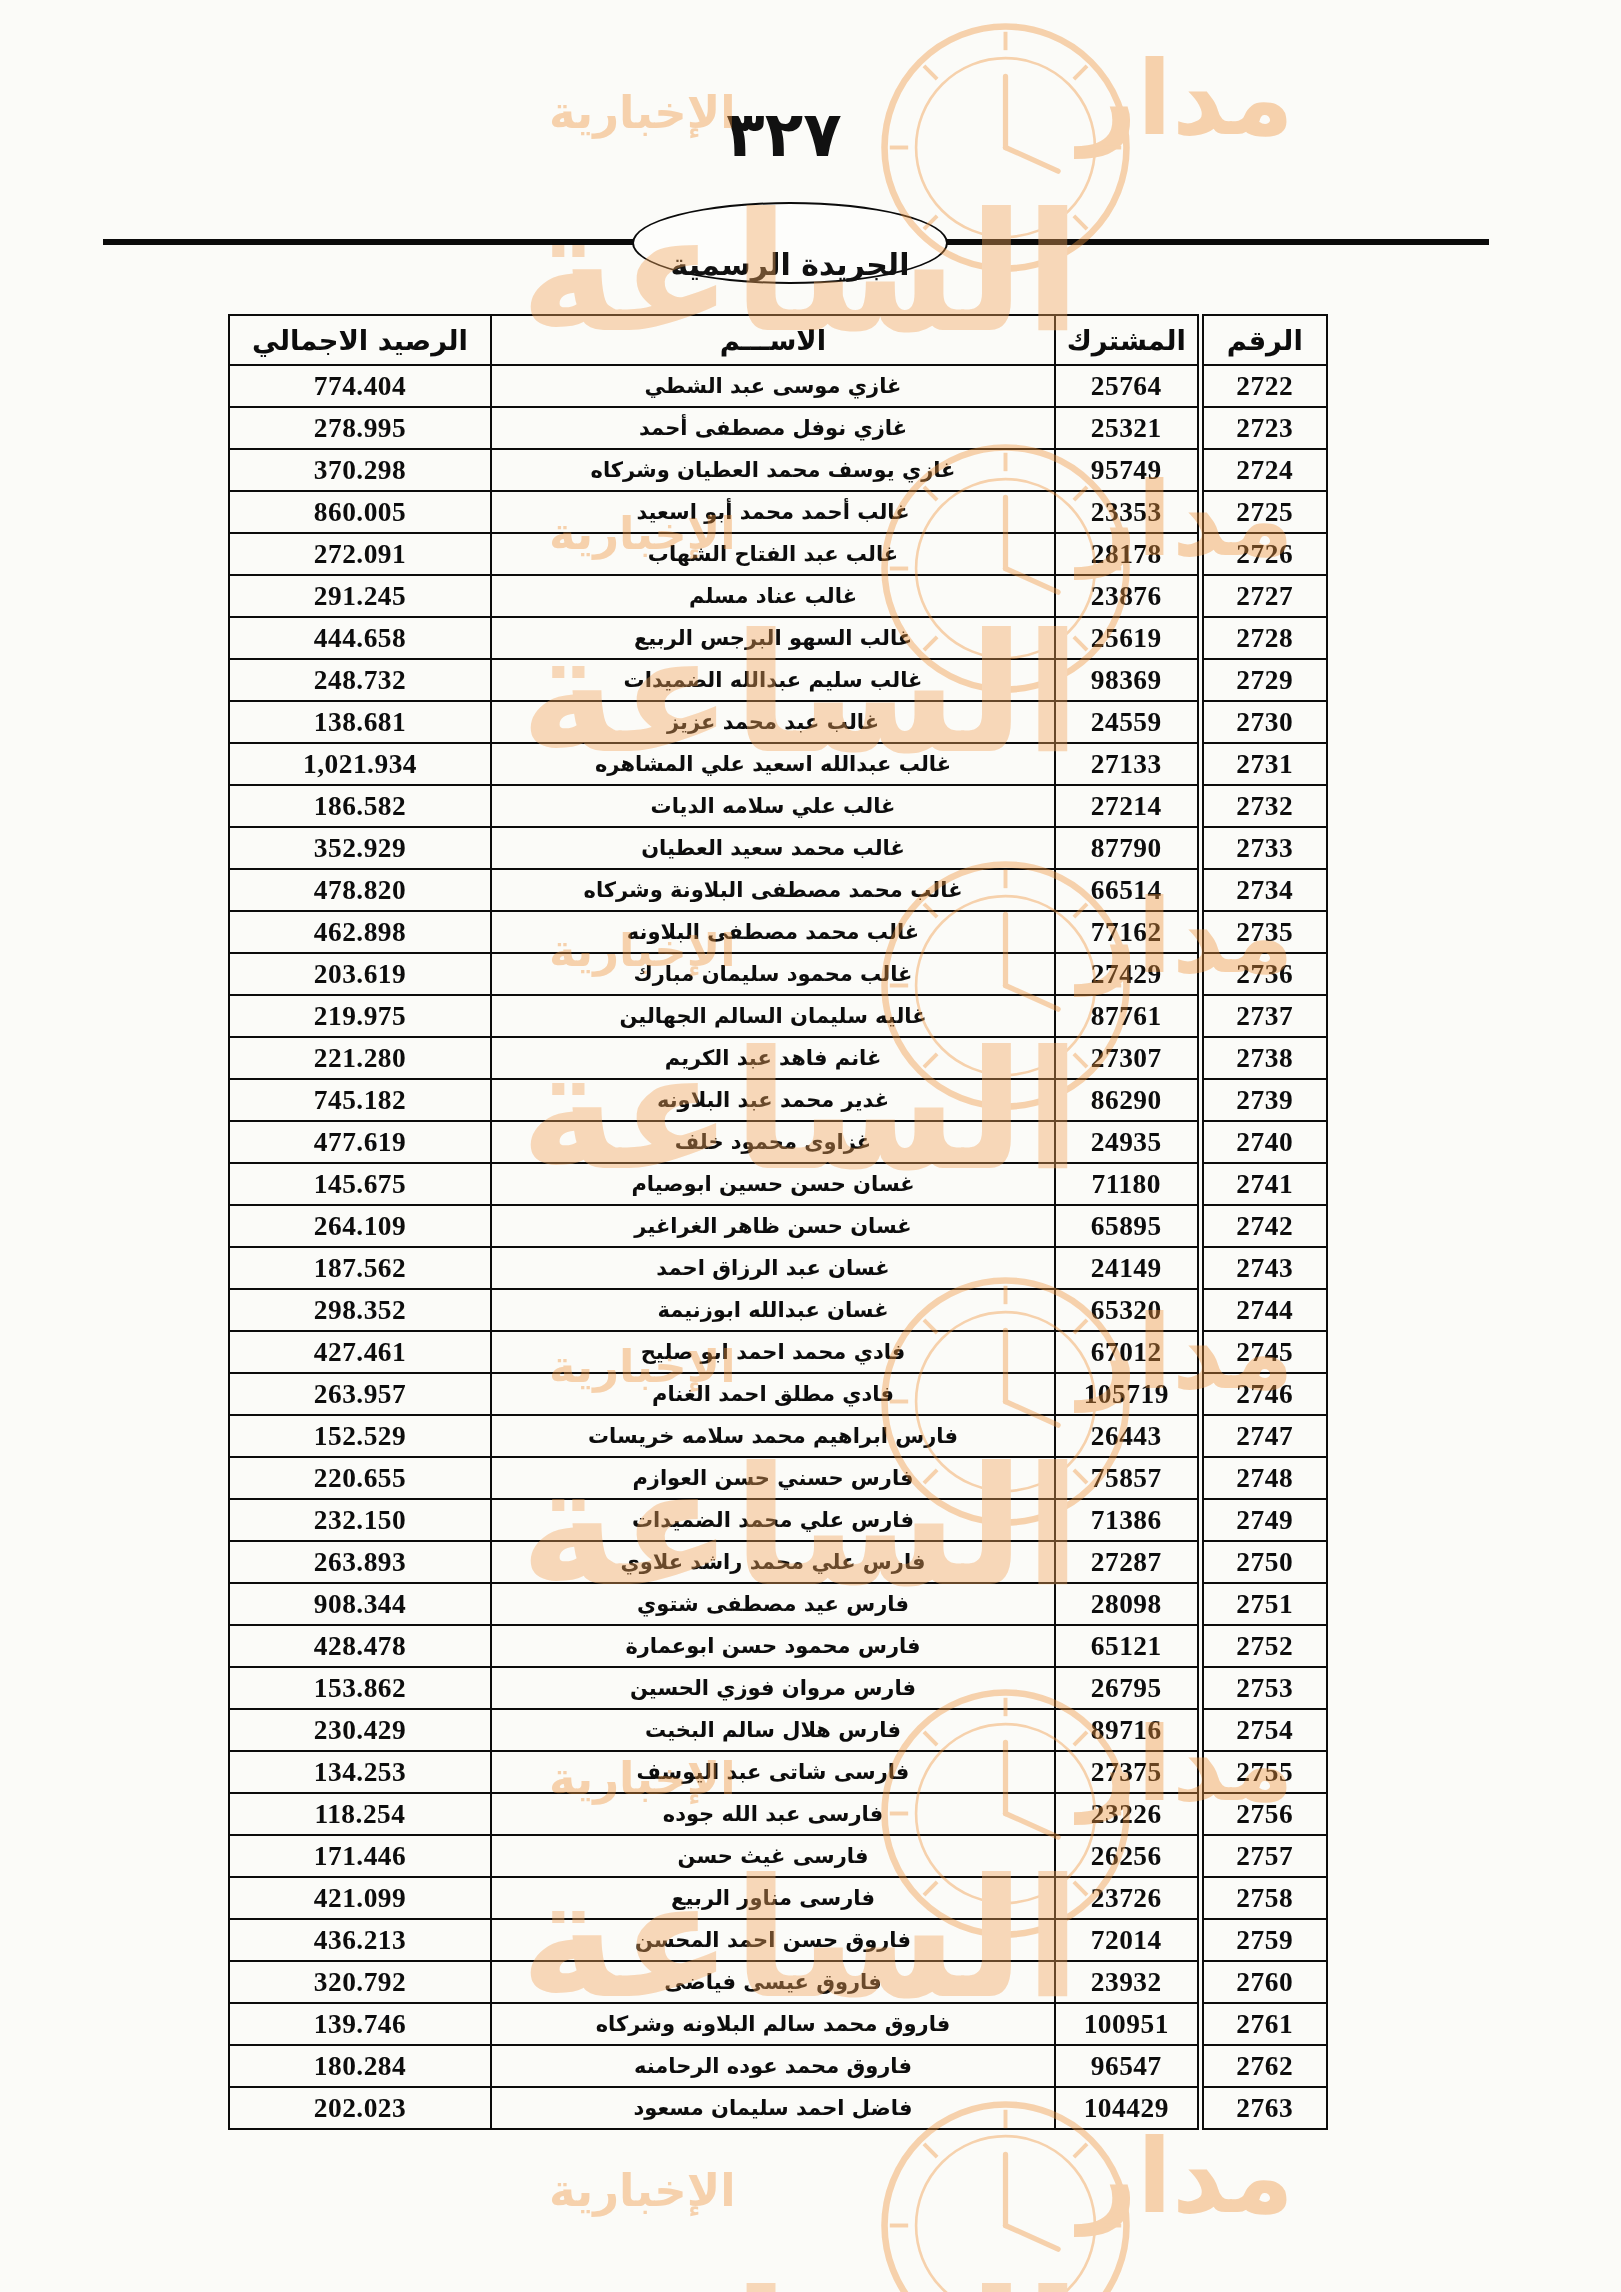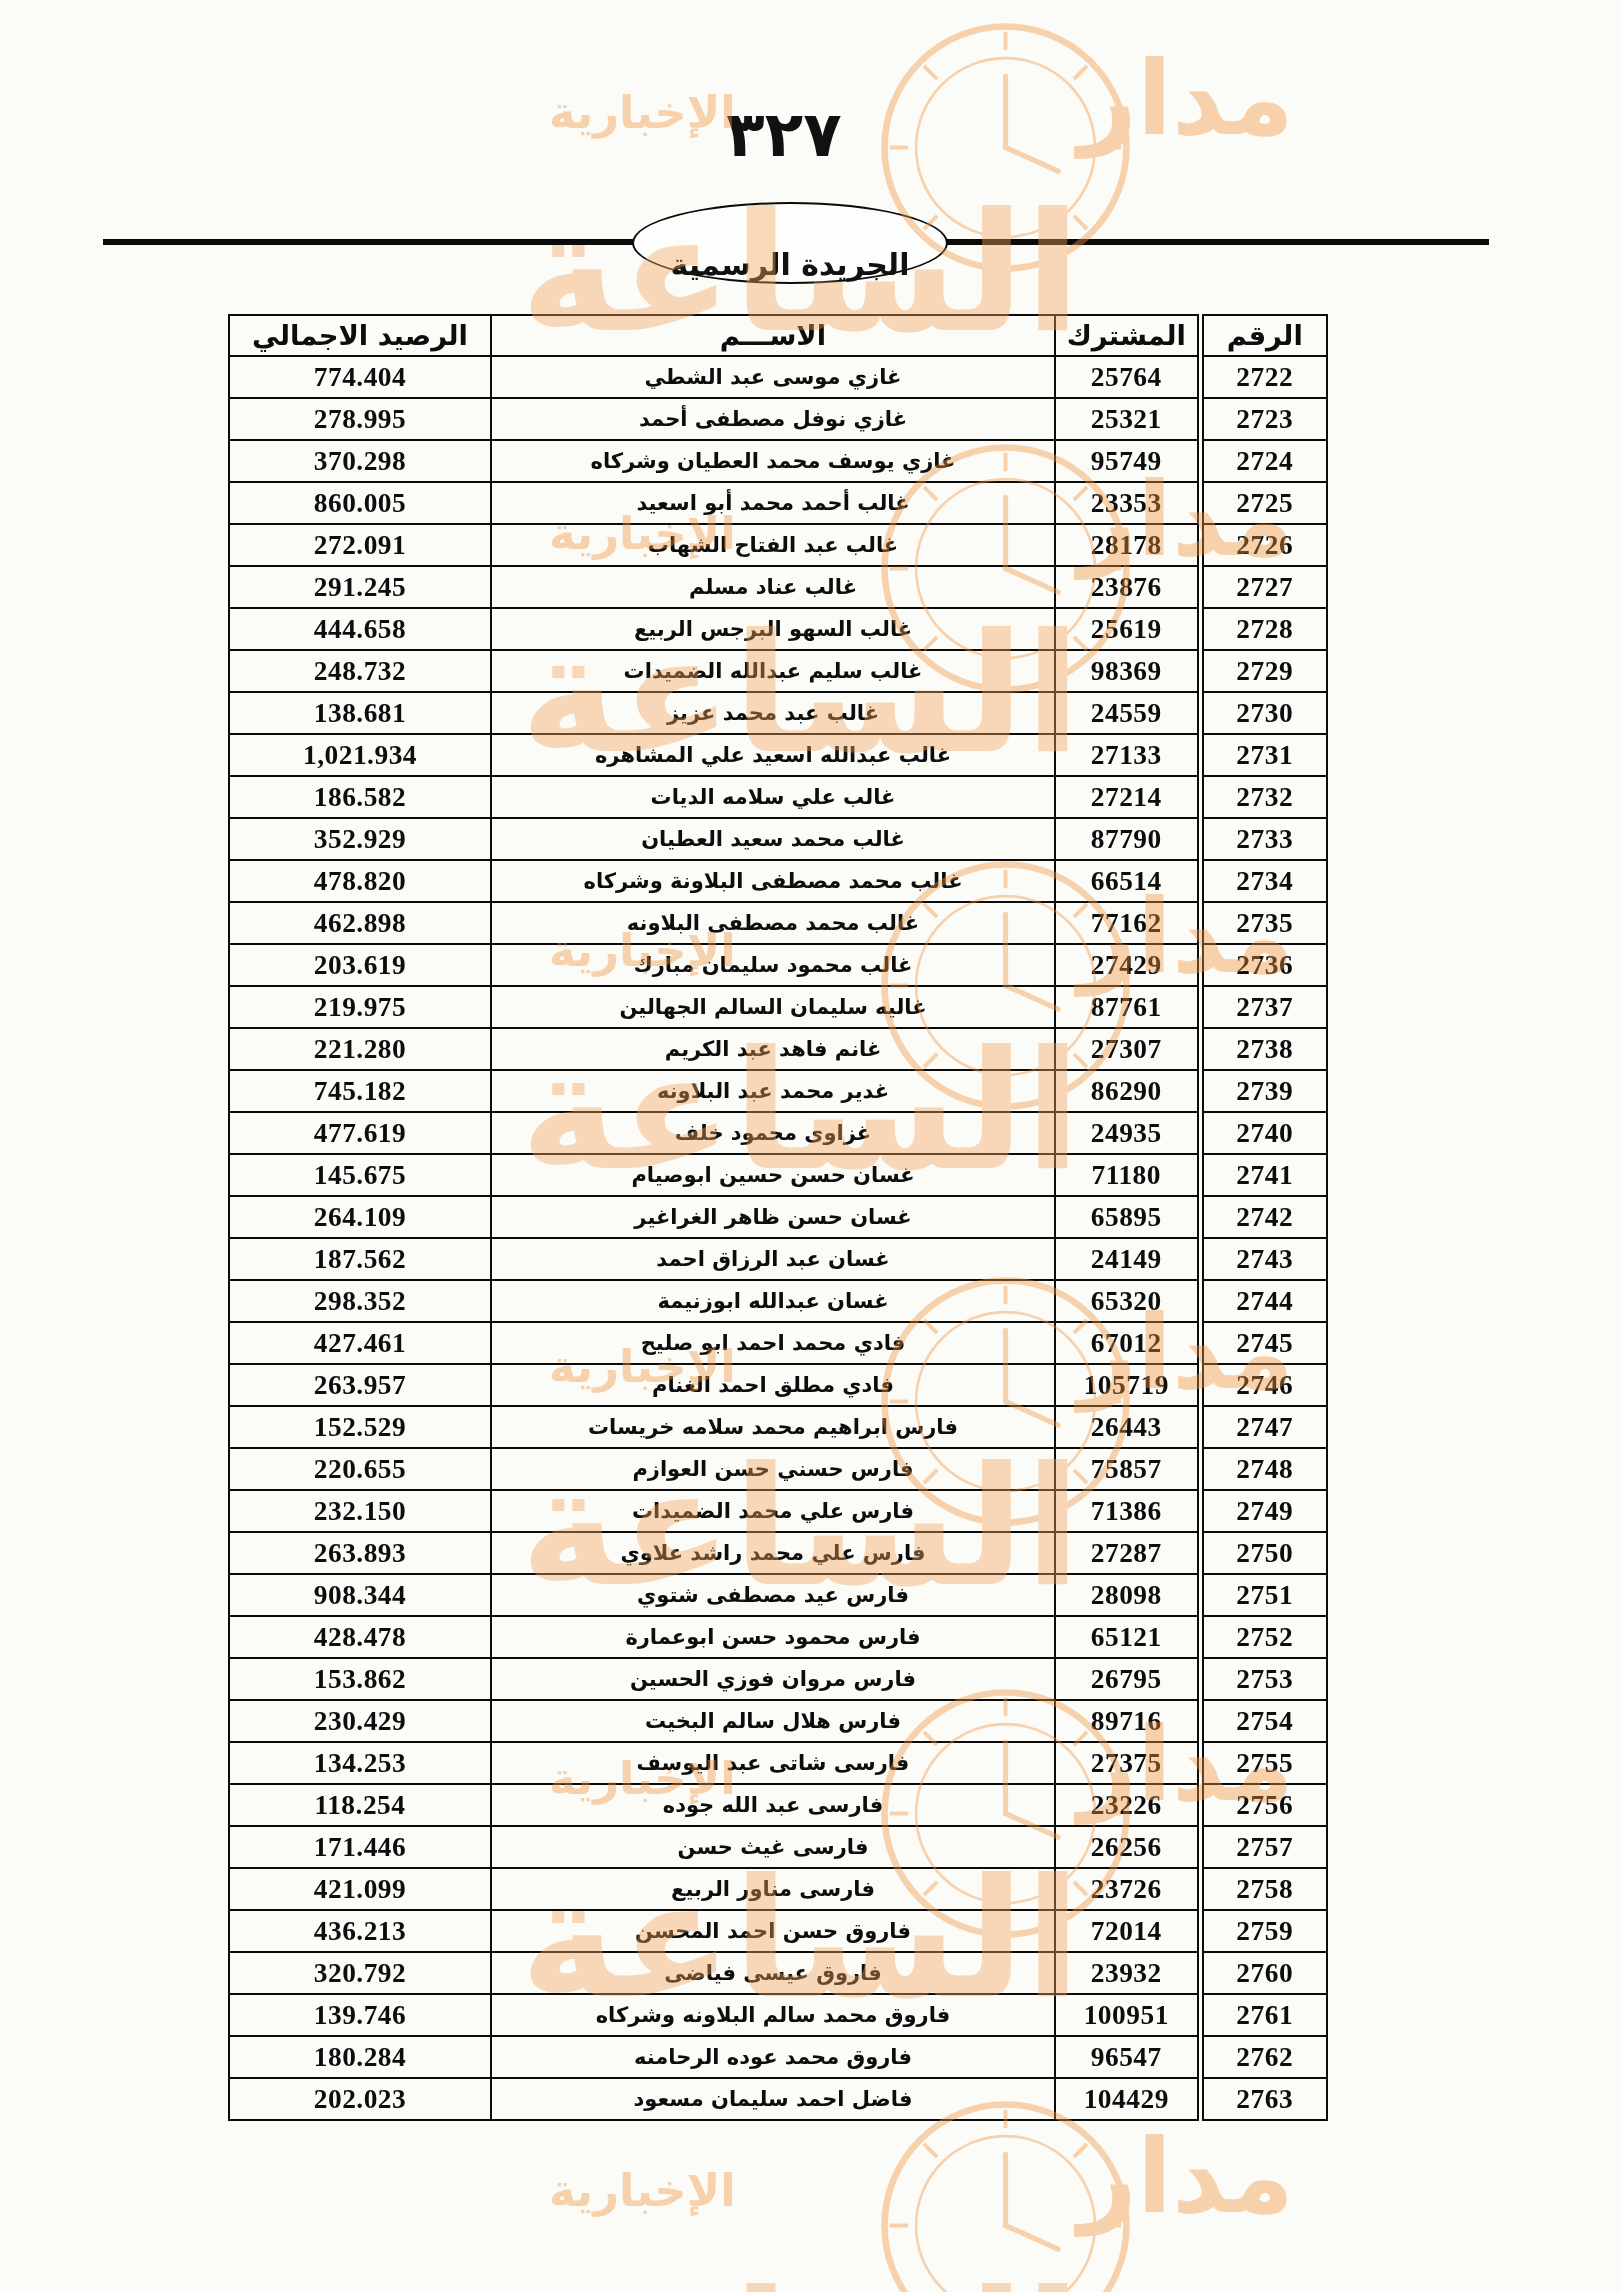--- a/index.html
+++ b/index.html
@@ -54,21 +54,21 @@
     border: 2.9px solid #0b0b0b;
   }
   table.subscribers th, table.subscribers td {
     border: 2px solid #0b0b0b;
     text-align: center;
     vertical-align: middle;
     overflow: hidden;
     white-space: nowrap;
     color: #0d0d0d;
   }
-  table.subscribers th { height: 41px; font-size: 27.4px; font-weight: bold; }
+  table.subscribers th { height: 50px; font-size: 27.4px; font-weight: bold; }
   table.subscribers td { height: 42px; }
 
   col.c-number   { width: 127px; }
   col.c-subscriber { width: 145px; }
   col.c-name     { width: 564px; }
   col.c-balance  { width: 262px; }
 
   .h-number, .cell-number { border-left: 7.8px double #0b0b0b !important; }
 
   .cell-number, .cell-subscriber, .cell-balance {

